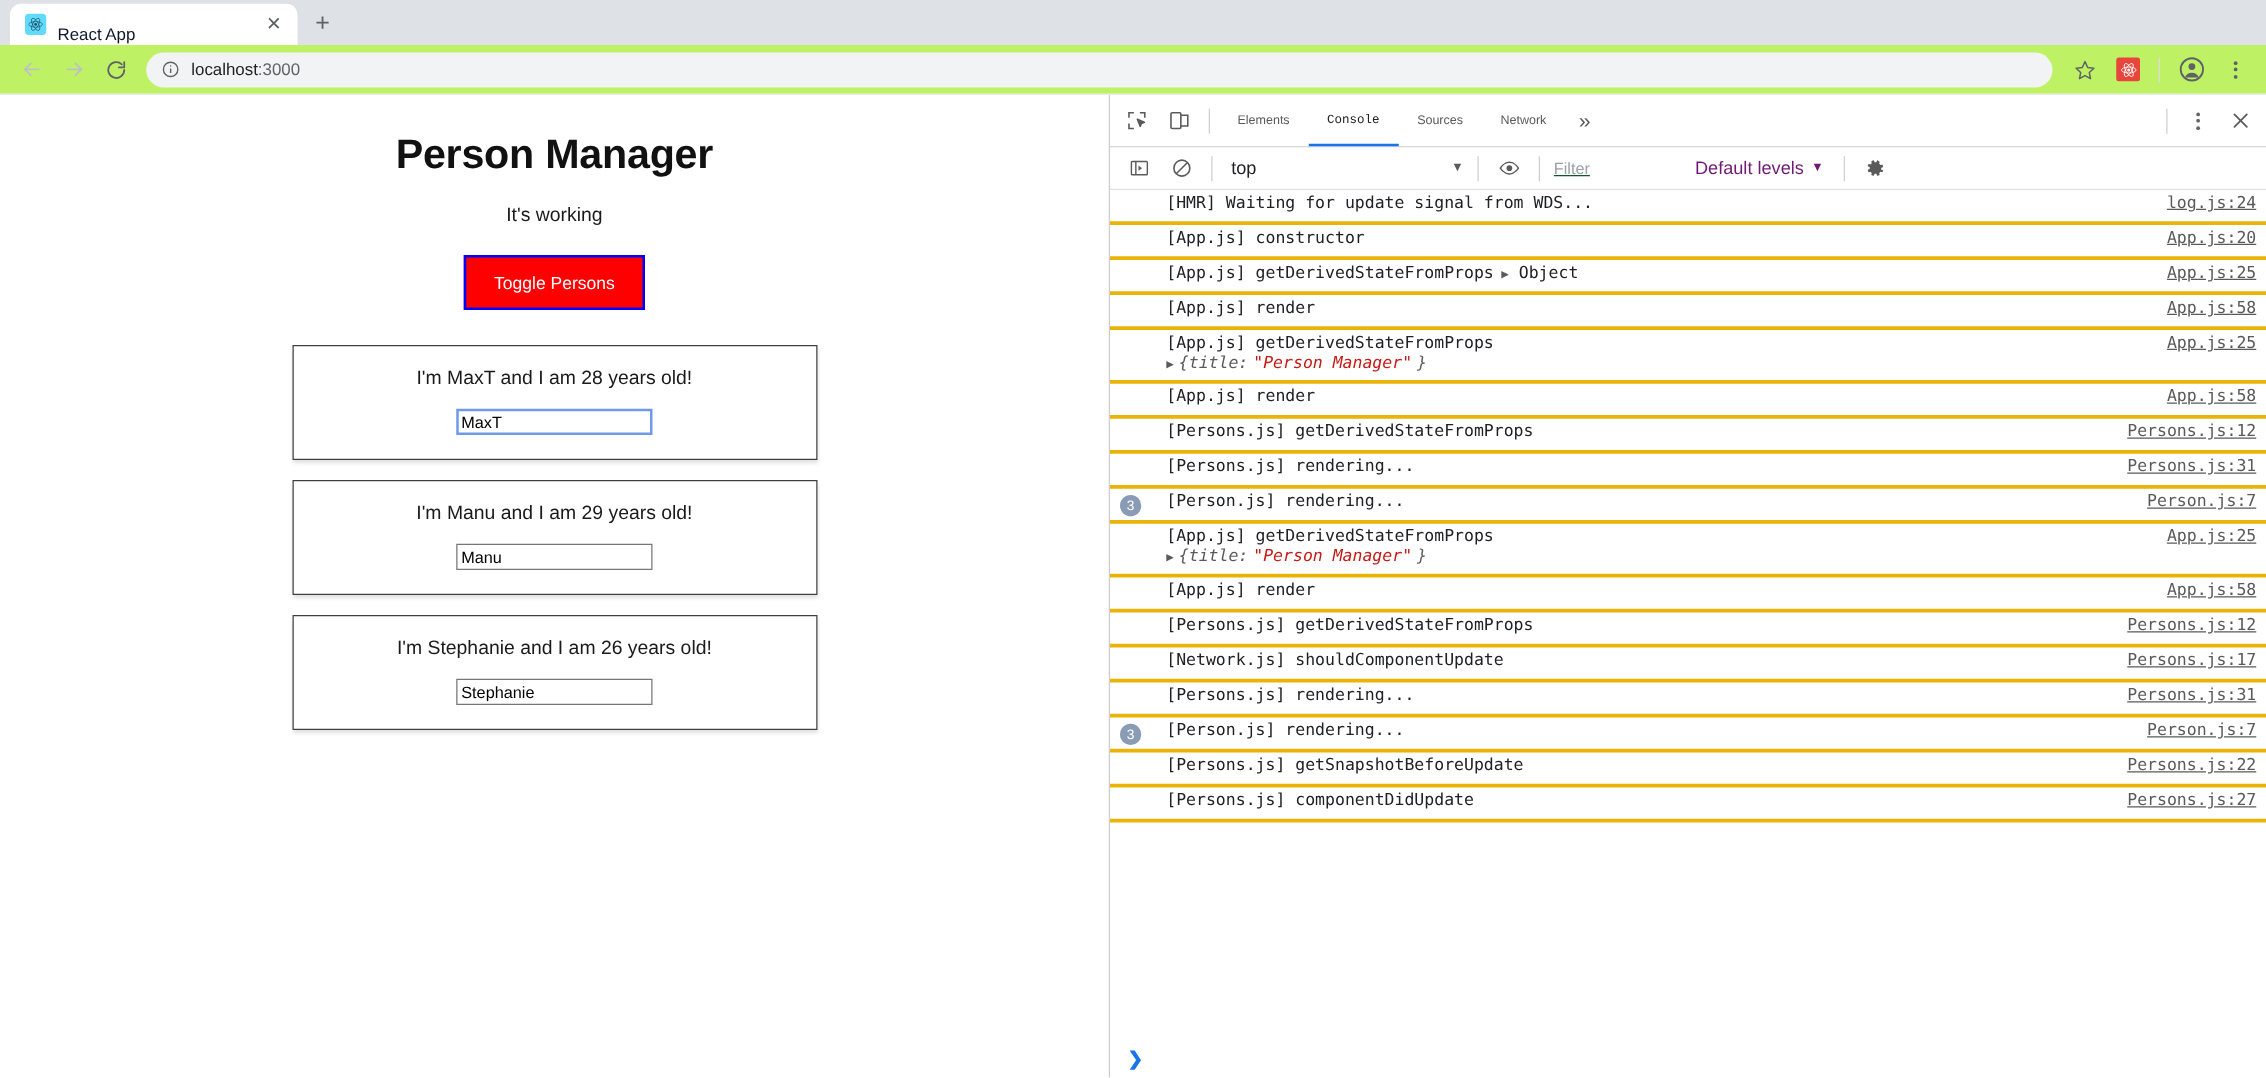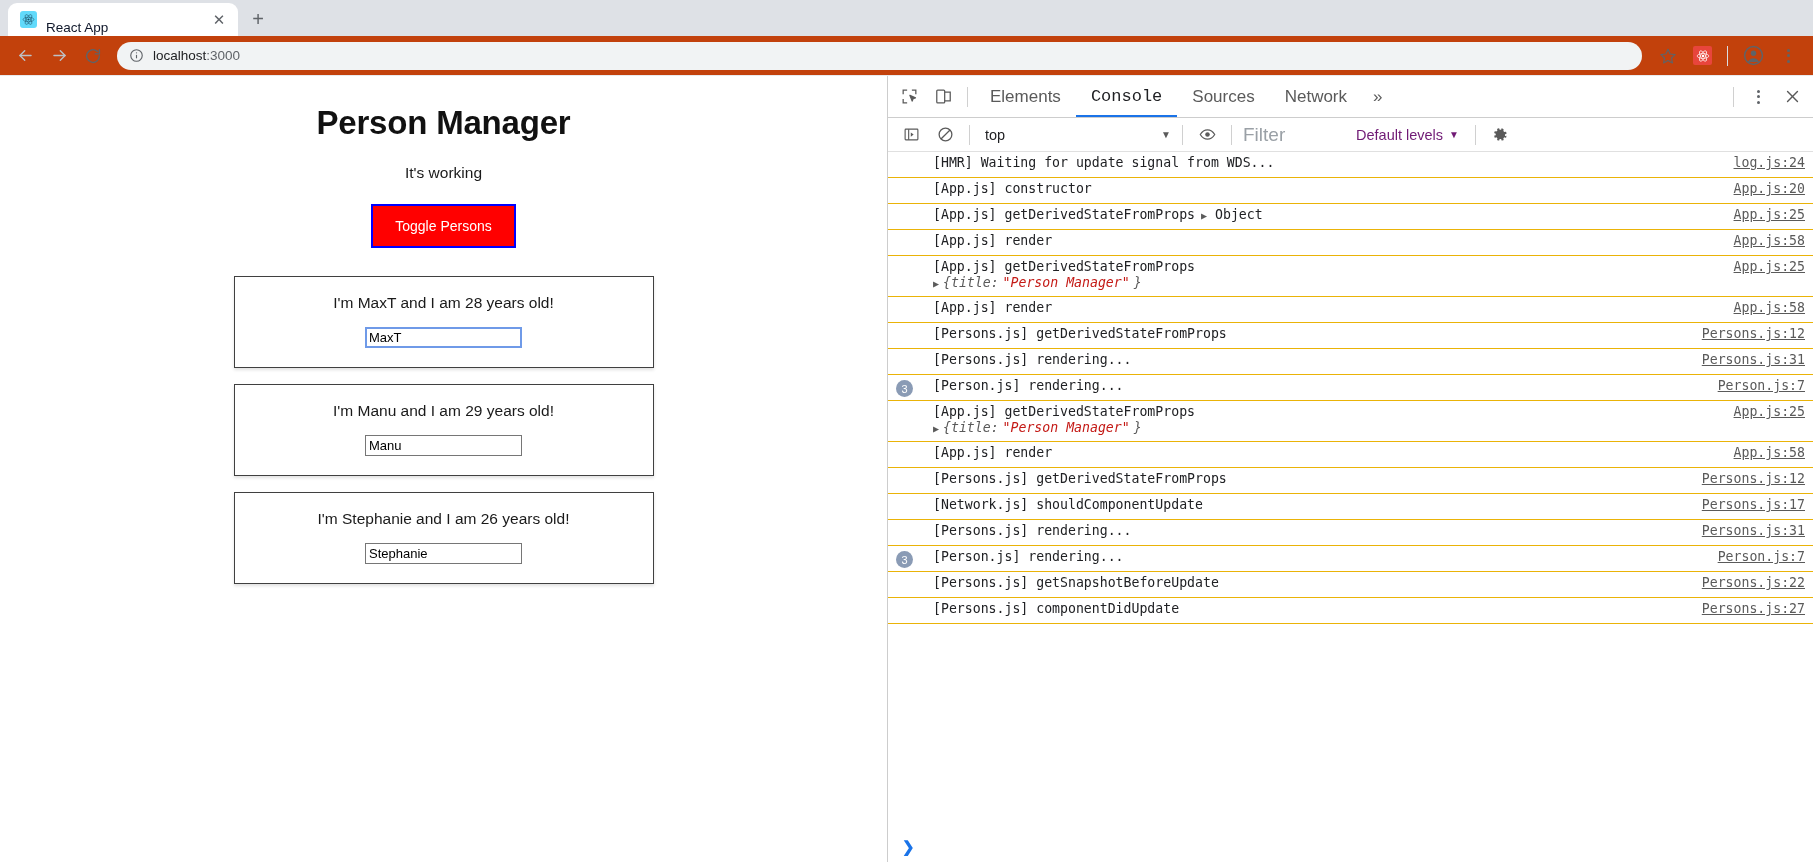--- a/index.html
+++ b/index.html
@@ -37,21 +37,21 @@
     display:flex; align-items:center; justify-content:center;
     color:#5f6368; font-size: 15px; line-height:1;
   }
   .newtab {
     width: 30px; height: 30px; margin-left: 5px; margin-bottom: 2px;
     display: flex; align-items: center; justify-content: center;
     color: #5f6368; font-size: 20px; font-weight: 300; line-height: 1;
   }
 
   .toolbar {
-    height: 39px; background: #c2410c; display: flex; align-items: center;
+    height: 39px; background: #bef264; display: flex; align-items: center;
     padding: 0 9px; gap: 2px; flex: none;
   }
   .navbtn {
     width: 32px; height: 32px; display: flex; align-items: center;
     justify-content: center; color: #5f6368; flex:none;
   }
   .navbtn.disabled { color: #bdc1c6; }
   .omnibox {
     flex: 1; height: 28px; background: #f1f3f4; border-radius: 14px;
     margin: 0 8px 0 6px; display: flex; align-items: center;
@@ -119,58 +119,59 @@
     border-bottom: 1px solid #cdcdcd; padding: 0 4px; gap: 0px;
     background:#ffffff;
   }
   .dt-iconbtn {
     width:34px; height:30px; display:flex; align-items:center;
     justify-content:center; color:#5a5a5a; flex:none;
   }
   .dt-vsep { width:1px; height:20px; background:#d0d0d0; margin: 0 7px; flex:none; }
   .dt-tab {
     padding: 0 15px; height: 41px; display:flex; align-items:center;
-    font-size: 17px; color:#5a5a5a; position:relative; white-space:nowrap;
+    font-size: 10px; color:#5a5a5a; position:relative; white-space:nowrap;
   }
   .dt-tab.active { color:#202124;font-family:Liberation Mono, monospace; }
   .dt-tab.active::after {
     content:""; position:absolute; left:0; right:0; bottom:0; height:2px; background:#1a73e8;
   }
   .dt-chev { padding: 0 11px; font-size:17px; color:#5a5a5a; display:flex; align-items:center; height:41px;}
   .dt-spacer { flex:1; }
 
   .dt-toolbar {
     height: 34px; flex:none; display:flex; align-items:center;
     border-bottom: 1px solid #e0e0e0; padding: 0 6px; gap:0; background:#ffffff;
   }
   .ctx-select {
     display:flex; align-items:center; height:24px; min-width: 198px;
     padding: 0 4px 0 8px; font-size:14.5px; color:#202124;
   }
   .ctx-select .caret { margin-left:auto; font-size:10px; color:#5a5a5a; }
   .filter-input {
     width: 108px; height: 22px; border: none; background:#fff; outline:none;
-    font-size: 19px; color:#14532d; padding: 0 4px;
+    font-size: 13px; color:#14532d; padding: 0 4px;
     font-family:"Liberation Sans", sans-serif;
+    text-decoration:underline;
   }
   .filter-input::placeholder { color:#9aa0a6; }
   .levels {
     display:flex; align-items:center; gap:6px; font-size:14.5px;
     color:#701a75; padding: 0 9px; height:24px; white-space:nowrap;
   }
   .levels .caret { font-size:10px; }
 
   .dt-console {
     flex: 1; overflow: hidden; background:#ffffff;
     font-family: "DejaVu Sans Mono", monospace;
     font-size: 13.2px; color:#202124;
   }
   .log-row {
     display: flex; align-items: flex-start; gap: 8px;
-    padding: 3px 8px 3px 8px; border-bottom: 1px solid #eab308;
+    padding: 3px 8px 3px 8px; border-bottom: 3px solid #eab308;
     min-height: 23px;
   }
   .log-badge {
     width: 17px; height: 17px; border-radius: 50%; background:#8a9bb5;
     color:#ffffff; font-size: 11px; display:flex; align-items:center;
     justify-content:center; flex:none; margin-top:2px;
     font-family:"Liberation Sans", sans-serif;
   }
   .log-badge.ghost { background: transparent; }
   .log-main { flex: 1; min-width:0; padding-left: 12px; }

